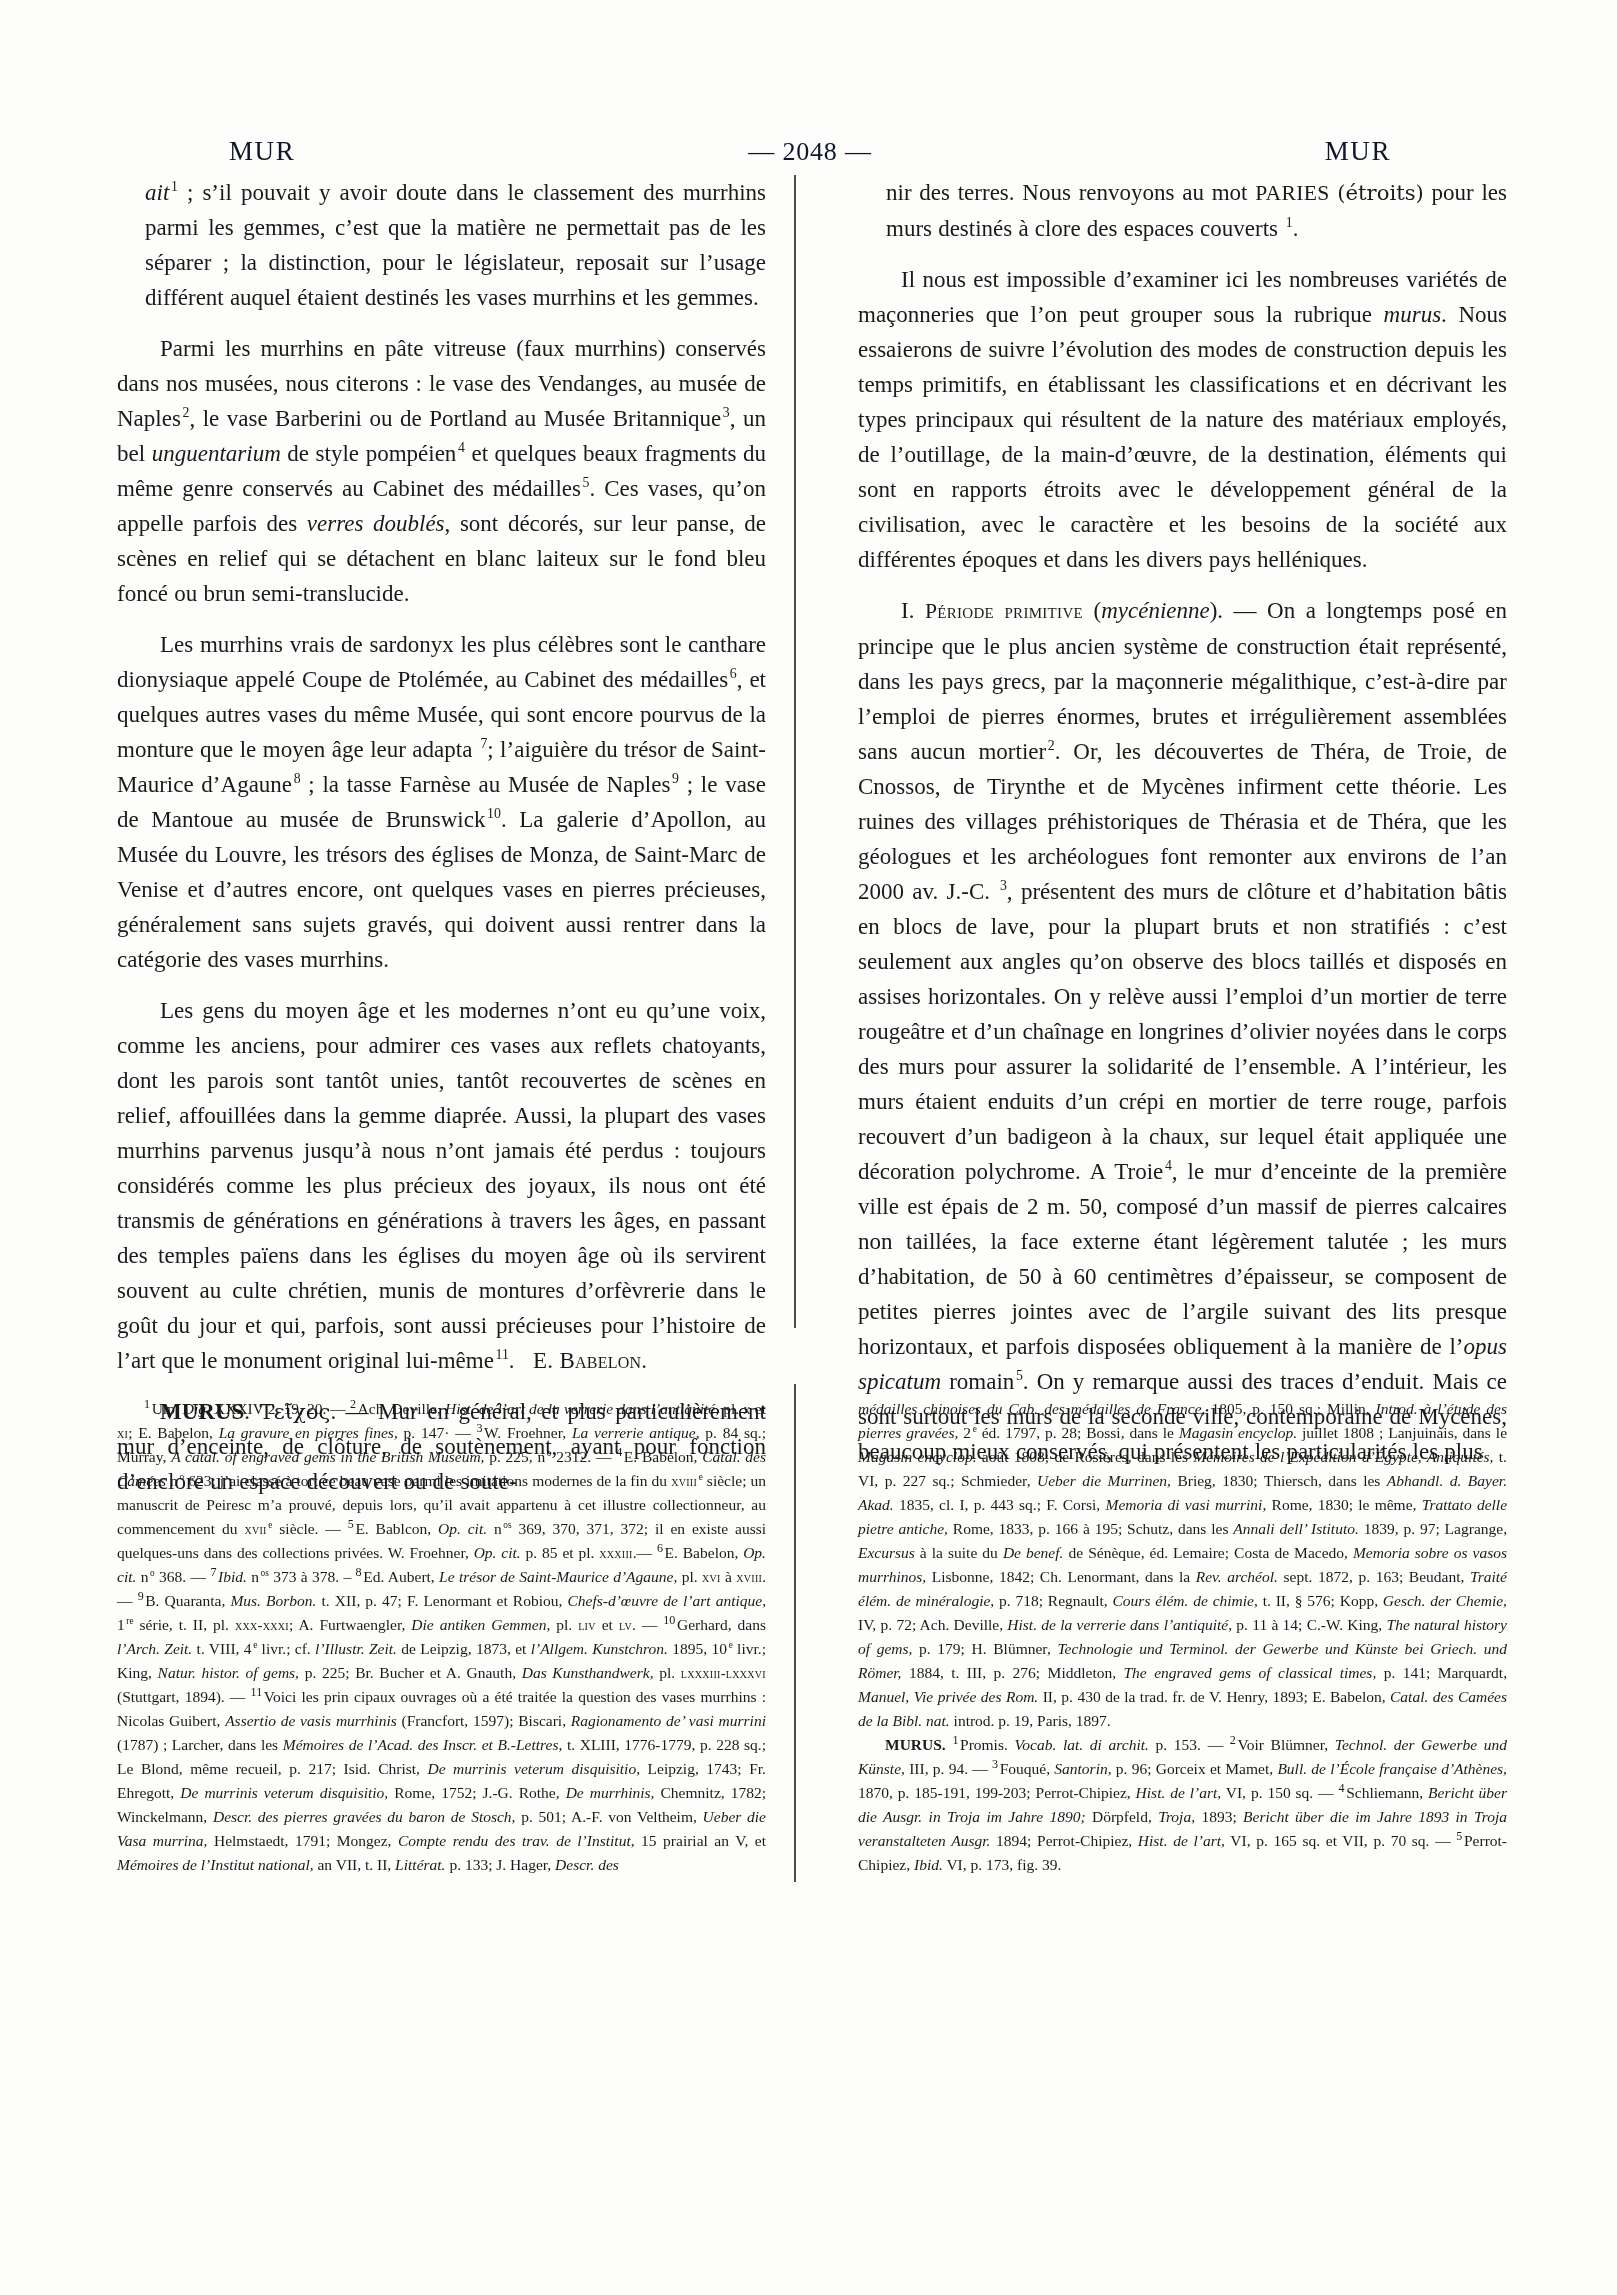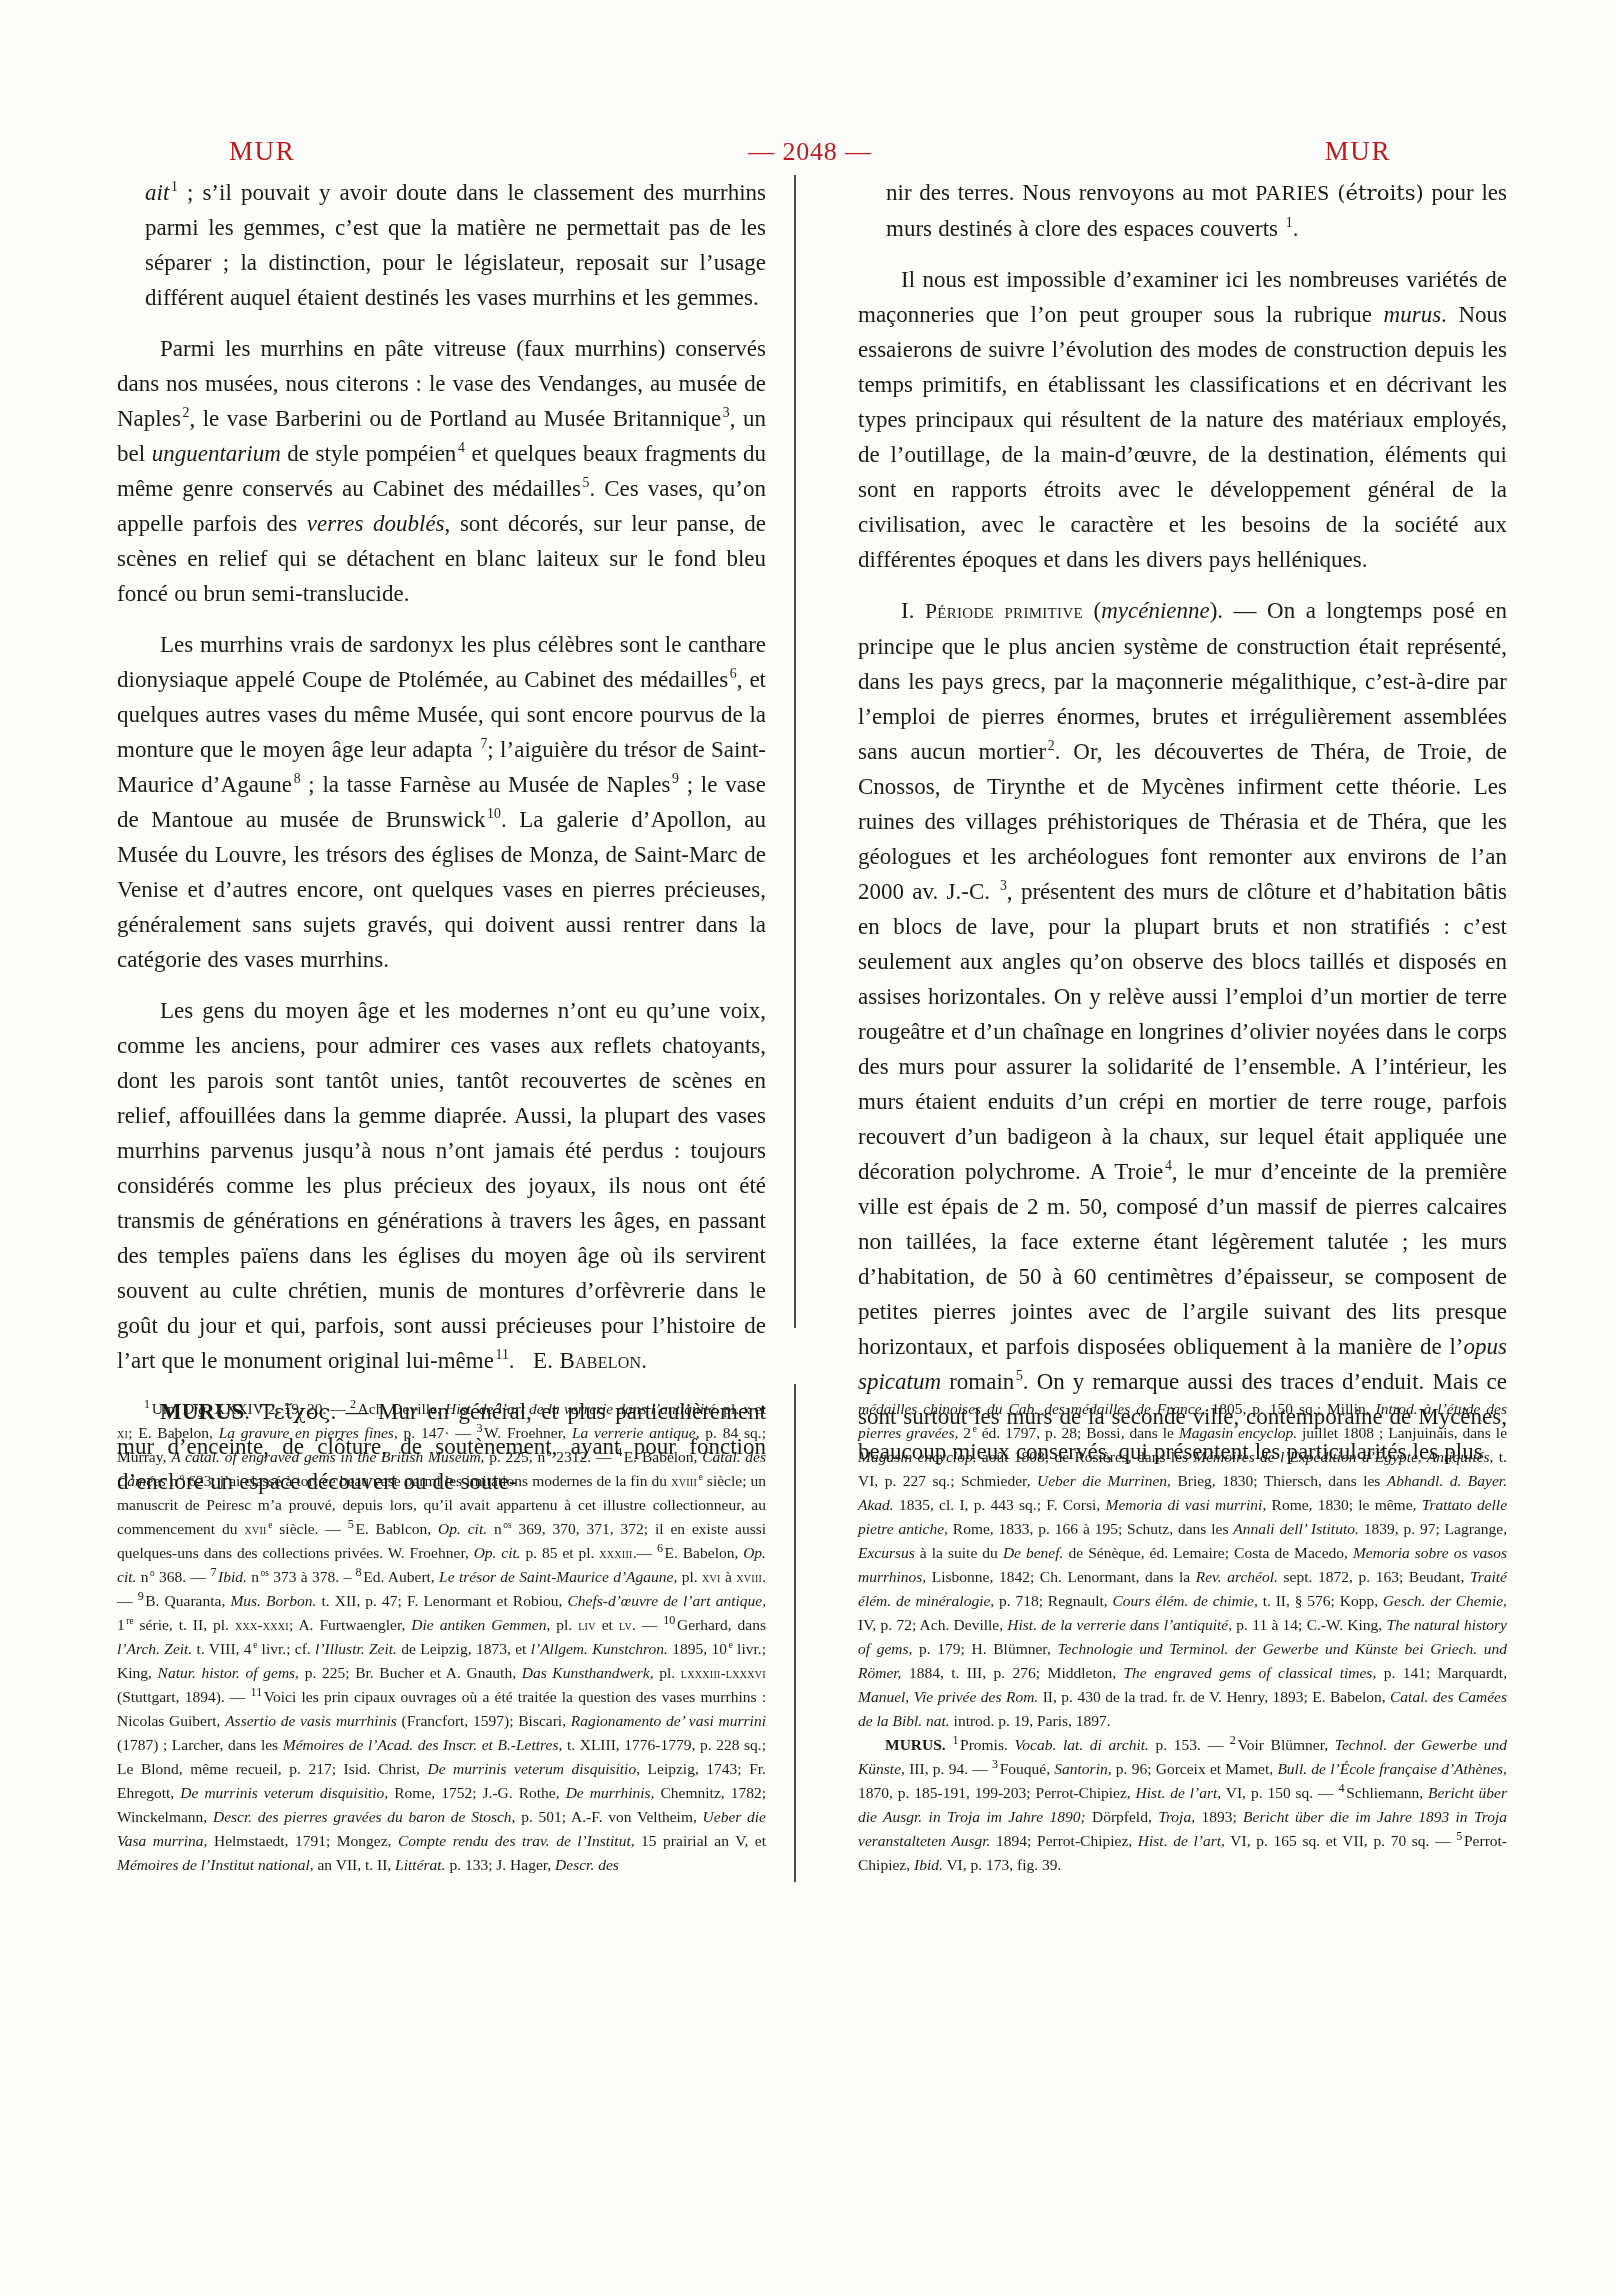--- a/index.html
+++ b/index.html
@@ -27,21 +27,21 @@
     position: absolute;
     top: 117px;
     left: 95px;
     width: 1430px;
     height: 36px;
     display: flex;
     align-items: baseline;
     justify-content: space-between;
     font-size: 27px;
     letter-spacing: 1.6px;
-    color: #b91c1c;
+    color: #0f172a;
   }
   .rh-left { margin-left: 134px; }
   .rh-center { font-size: 26px; letter-spacing: 0.8px; margin-top: 20px; }
   .rh-right { margin-right: 134px; }
 
   
   .columns {
     position: absolute;
     top: 175px;
     left: 117px;

